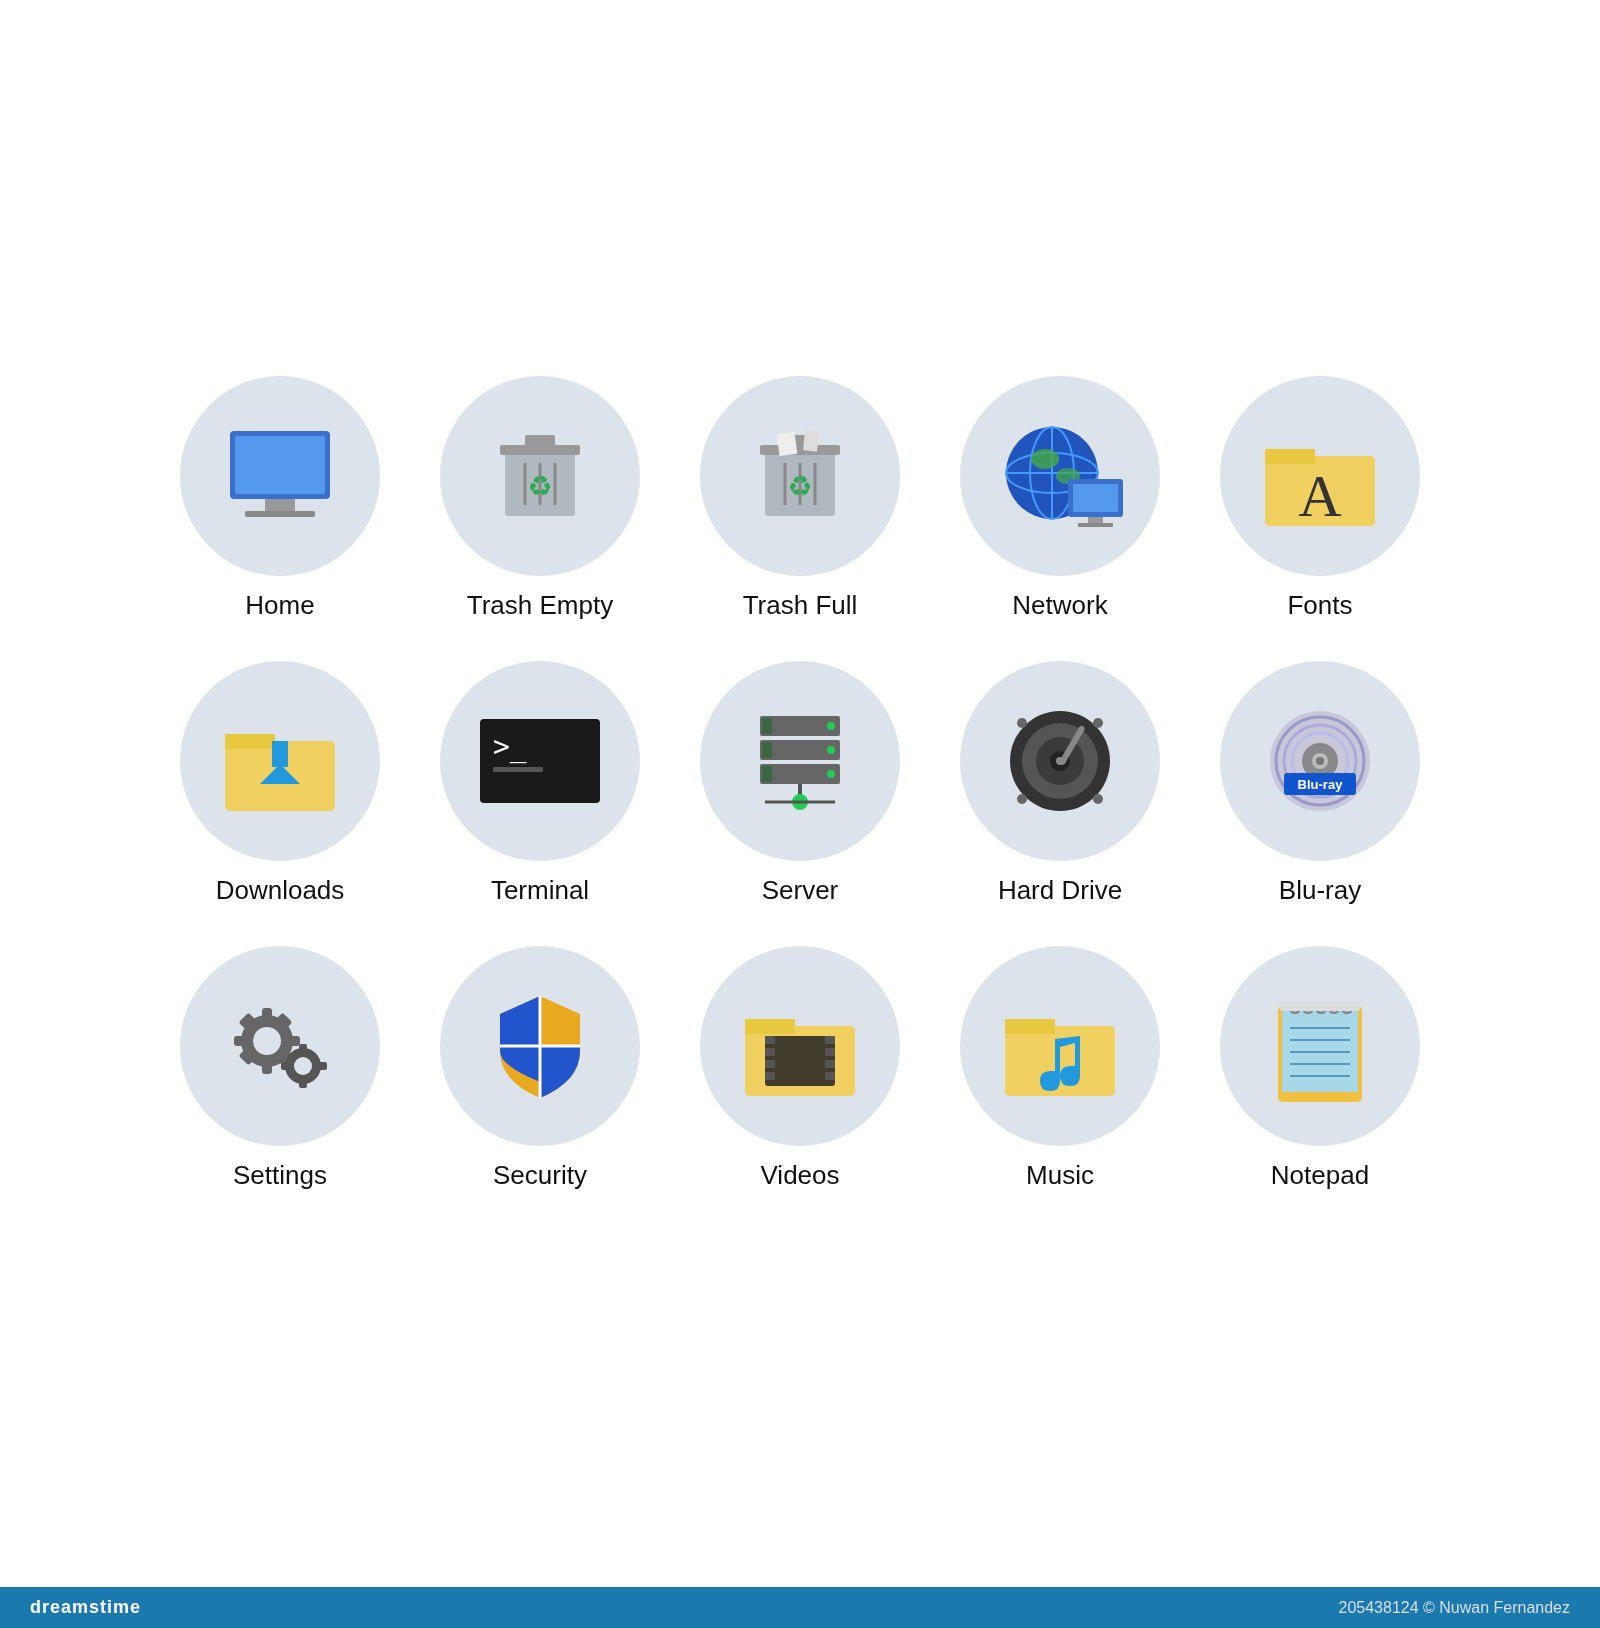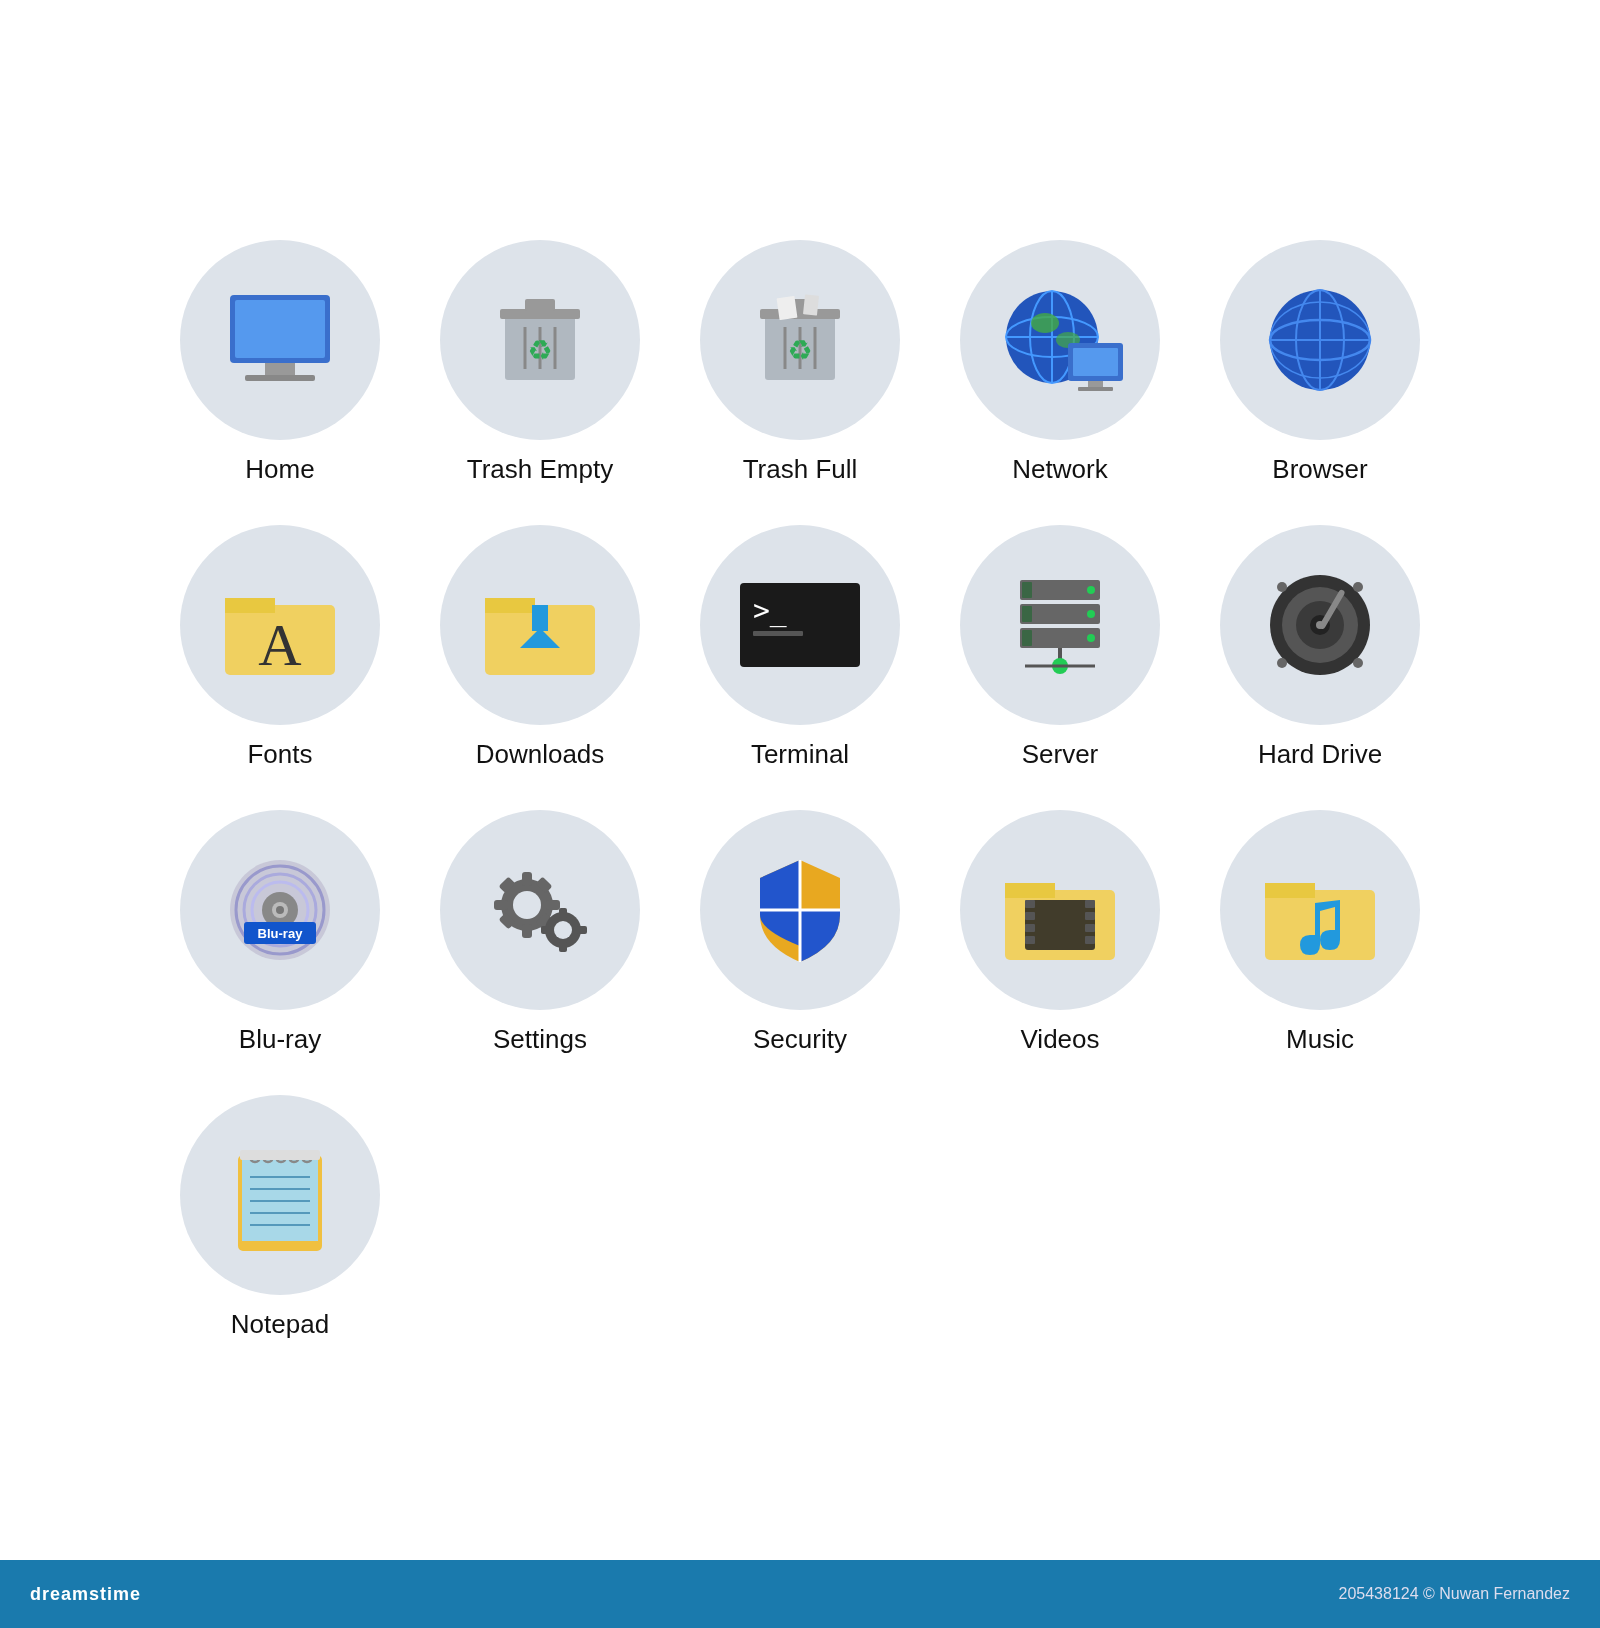--- a/index.html
+++ b/index.html
@@ -45,21 +45,21 @@
     .icon-label {
       font-size: 26px;
       color: #111;
       text-align: right;
       font-weight: 400;
     }
 
     
     .footer {
       background: #1a7aad;
-      height: 68px;
+      height: 41px;
       display: flex;
       align-items: center;
       justify-content: space-between;
       padding: 0 30px;
     }
     .footer-left {
       display: flex;
       align-items: center;
       gap: 8px;
     }
@@ -150,36 +150,20 @@
 
           <rect x="78" y="58" width="55" height="38" rx="3" fill="#3a6fcc"></rect>
           <rect x="83" y="63" width="45" height="28" rx="1" fill="#5599ee"></rect>
           <rect x="98" y="96" width="15" height="6" fill="#999"></rect>
           <rect x="88" y="102" width="35" height="4" rx="1" fill="#888"></rect>
         </svg>
       </div>
       <span class="icon-label">Network</span>
     </div>
 
-    <div class="icon-item">
-      <div class="icon-circle">
-        <svg width="120" height="120" viewBox="0 0 120 120">
-
-          <circle cx="60" cy="60" r="50" fill="#2255bb"></circle>
-
-          <ellipse cx="60" cy="60" rx="50" ry="20" fill="none" stroke="#4488ee" stroke-width="2.5"></ellipse>
-          <ellipse cx="60" cy="60" rx="50" ry="38" fill="none" stroke="#4488ee" stroke-width="1.5"></ellipse>
-
-          <ellipse cx="60" cy="60" rx="24" ry="50" fill="none" stroke="#4488ee" stroke-width="2"></ellipse>
-          <line x1="10" y1="60" x2="110" y2="60" stroke="#4488ee" stroke-width="2"></line>
-          <line x1="60" y1="10" x2="60" y2="110" stroke="#4488ee" stroke-width="2"></line>
-        </svg>
-      </div>
-      <span class="icon-label">Browser</span>
-    </div>
 
 
 
     <div class="icon-item">
       <div class="icon-circle">
         <svg width="130" height="110" viewBox="0 0 130 110">
 
           <rect x="10" y="35" width="110" height="70" rx="5" fill="#f0d060"></rect>
           <rect x="10" y="28" width="50" height="15" rx="3 3 0 0" fill="#e8c840"></rect>
 

